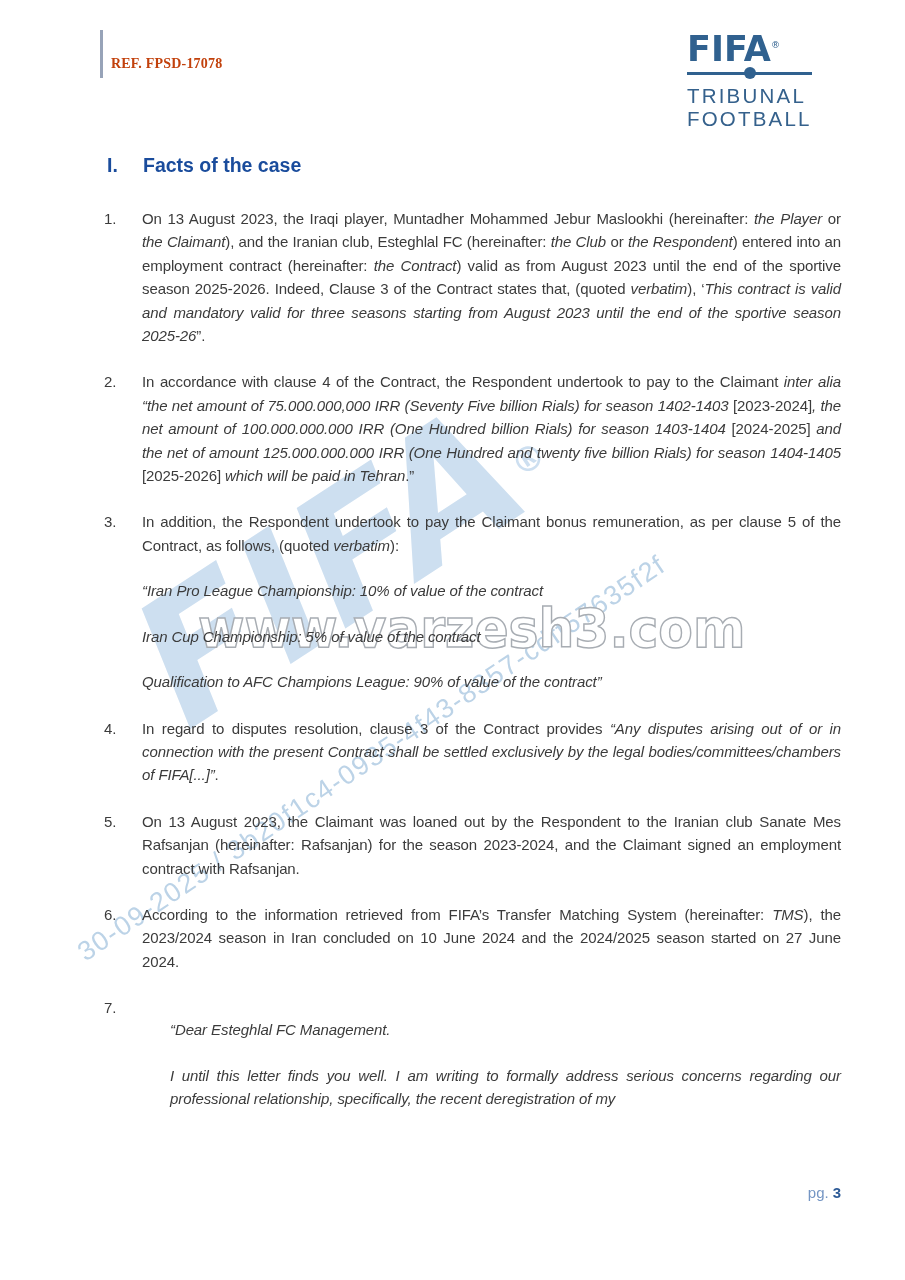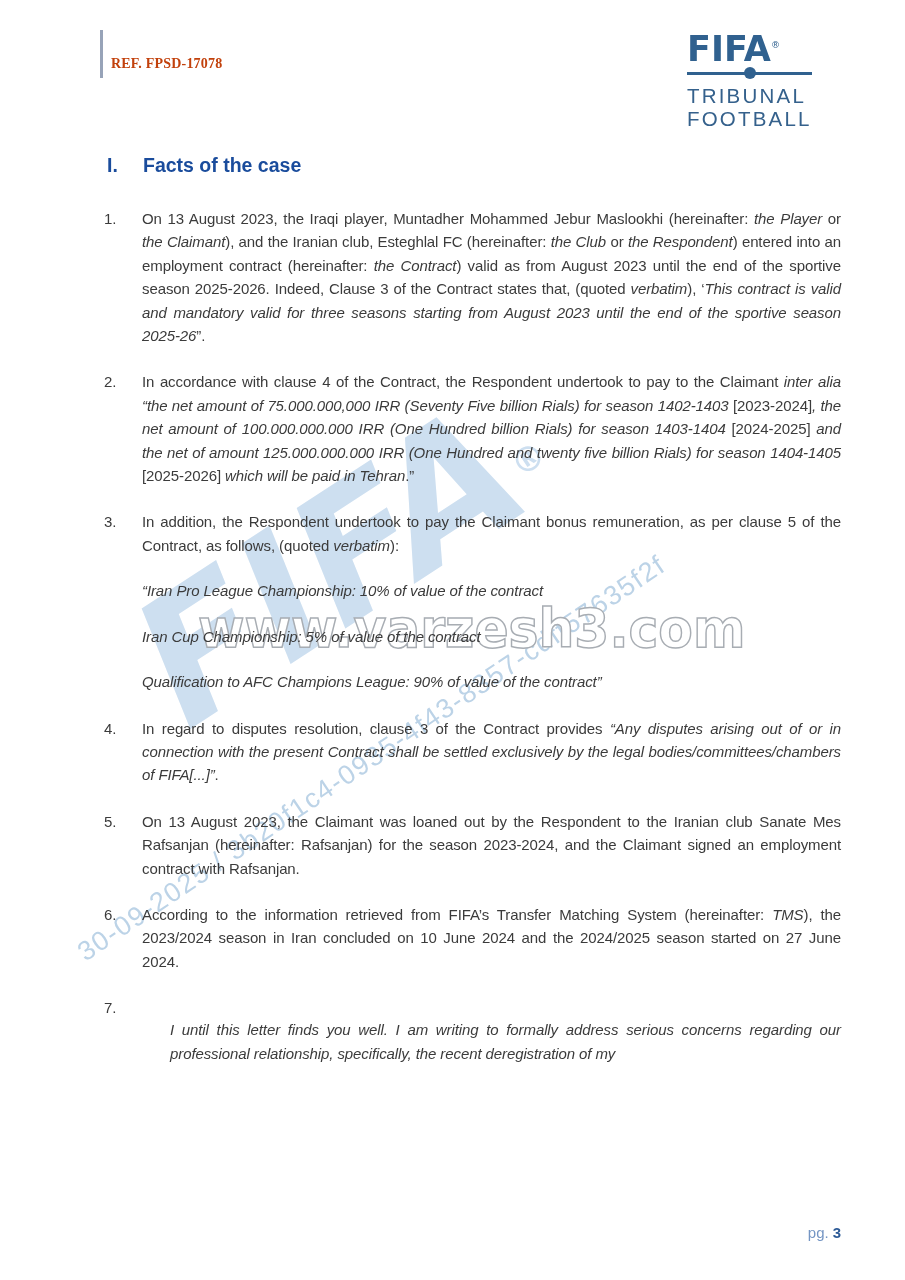--- a/index.html
+++ b/index.html
@@ -68,21 +68,21 @@
   }
   .para{display:flex;margin-bottom:23px;}
   .para .num{width:38px;flex:none;}
   .para .ptext{flex:1;text-align:justify;}
   .extra{margin-top:22px;}
   .extra.letter{padding-left:28px;}
   .ptext i,.extra i{font-style:italic;}
   
   .footer{
     position:absolute;top:1184px;right:64px;z-index:3;
-    font-size:15px;color:#7596c4;margin-top:40px;
+    font-size:15px;color:#7596c4;
   }
   .footer .pnum{font-weight:700;color:#2d5a96;margin-left:4px;}
 </style>
 </head>
 <body>
 
 <div class="page">
 
   <div class="wm-fifa"><span>FIFA</span><sup>®</sup></div>
   <div class="wm-stamp">30-09-2025 / 3b20f1c4-0935-4f43-8357-cdff57635f2f</div>
@@ -145,20 +145,21 @@
       </div>
       <div class="para">
         <div class="num">6.</div>
         <div class="ptext">
           <div><span>According to the information retrieved from FIFA’s Transfer Matching System (hereinafter: </span><i>TMS</i><span>), the 2023/2024 season in Iran concluded on 10 June 2024 and the 2024/2025 season started on 27 June 2024.</span></div>
         </div>
       </div>
       <div class="para">
         <div class="num">7.</div>
         <div class="ptext">
+          <div class="extra letter"><i>“Dear Esteghlal FC Management.</i></div>
           <div class="extra letter"><i>I until this letter finds you well. I am writing to formally address serious concerns regarding our professional relationship, specifically, the recent deregistration of my</i></div>
         </div>
       </div>
     </div>
 
   <div class="footer">
     <span>pg.</span><span class="pnum">3</span>
   </div>
 
 </div>

